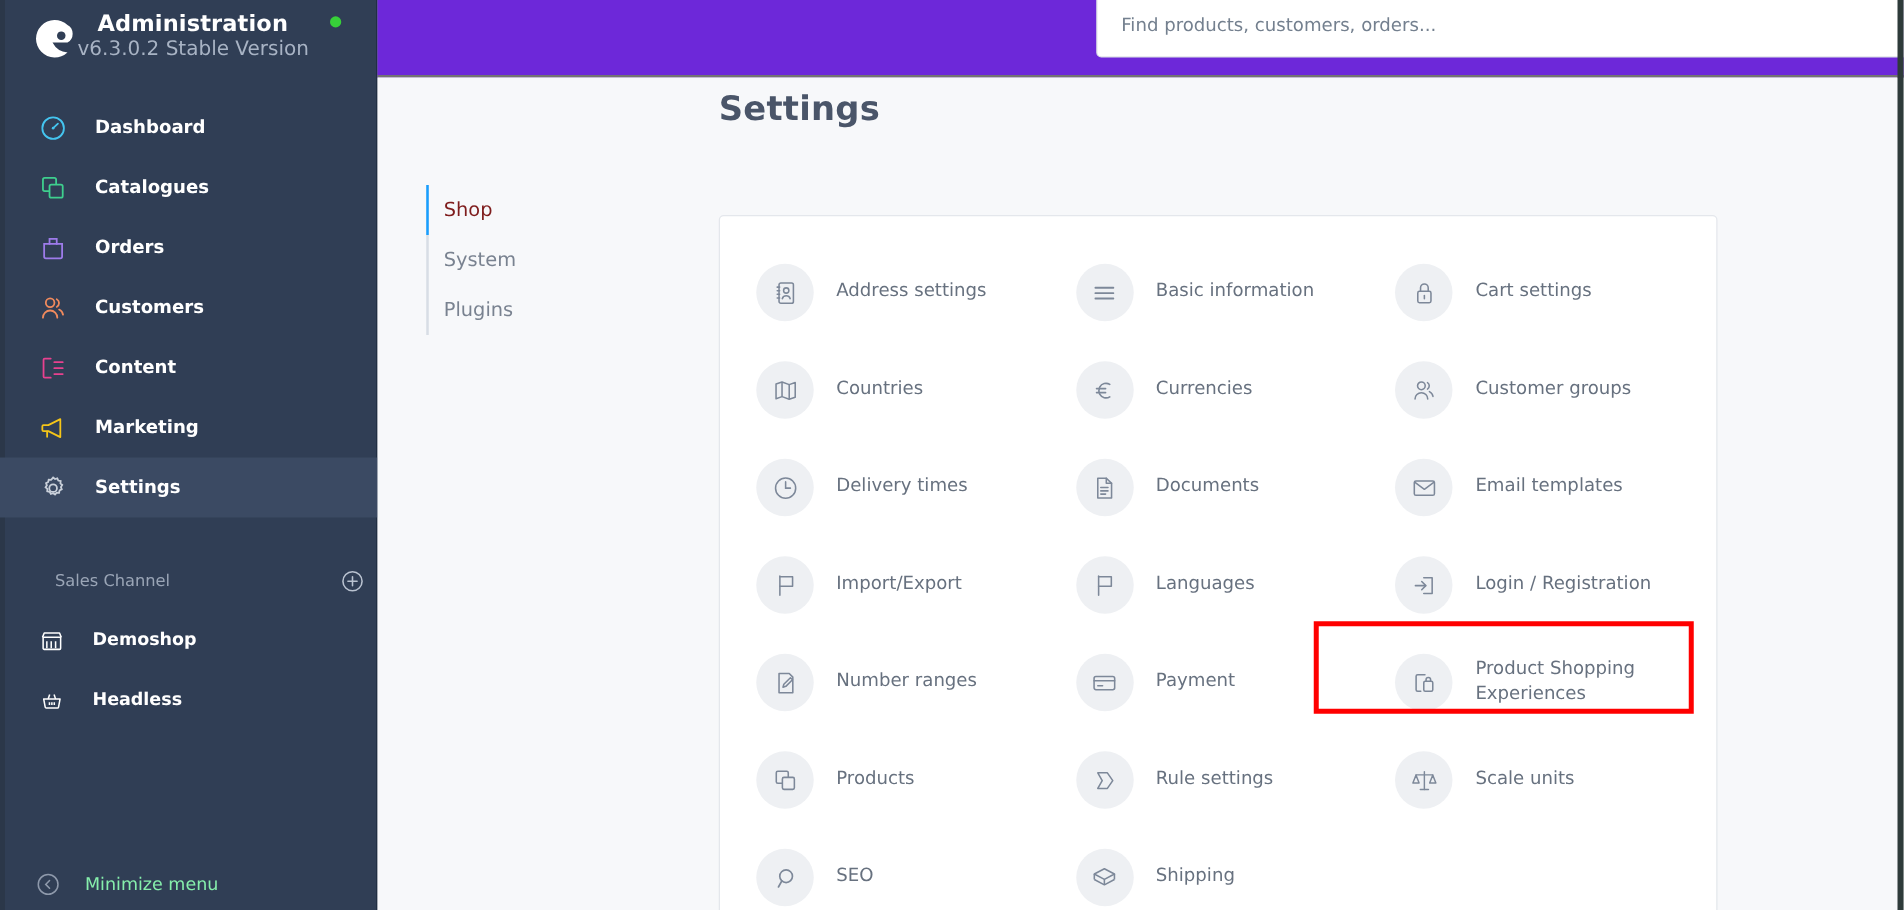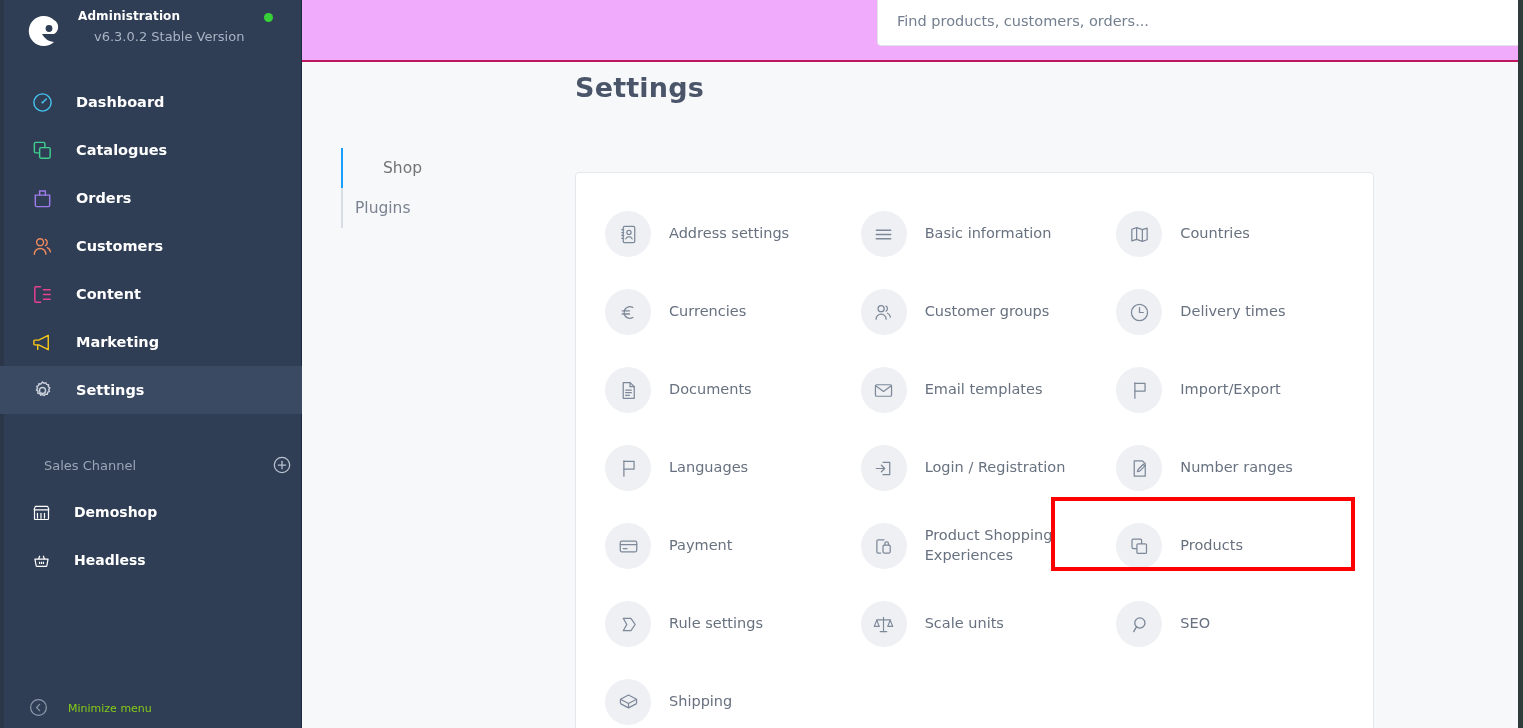--- a/index.html
+++ b/index.html
@@ -22,25 +22,25 @@
     background: #2b3749;
   }
   .brand {
     position: absolute; left: 0; top: 0; width: 302px; height: 66px;
   }
   .brand-logo {
     position: absolute; left: 24px; top: 12px; width: 38px; height: 38px;
   }
   .brand-title {
     position: absolute; left: 78px; top: 9px;
-    font-size: 12px; font-weight: bold; color: #ffffff; letter-spacing: .1px; text-align: right;
+    font-size: 18px; font-weight: bold; color: #ffffff; letter-spacing: .1px; text-align: right;
   }
   .brand-version {
-    position: absolute; left: 94px; top: 29px;
-    font-size: 13px; color: #a8b3c4;
+    position: absolute; left: 62px; top: 29px;
+    font-size: 16px; color: #a8b3c4;
   }
   .brand-dot {
     position: absolute; left: 264px; top: 13px;
     width: 9px; height: 9px; border-radius: 50%; background: #37d039;
   }
 
   .nav { position: absolute; left: 0; top: 78px; width: 302px; text-align: right; }
   .nav-item {
     position: relative; display: flex; align-items: center;
     height: 48px; padding-left: 28px; cursor: pointer;
@@ -67,26 +67,26 @@
     width: 26px; height: 26px; display: flex; align-items: center; justify-content: center;
     margin-right: 20px; flex: 0 0 auto;
   }
   .sc-label { font-size: 14px; font-weight: bold; color: #ffffff; text-align: center; }
 
   .minimize {
     position: absolute; left: 0; bottom: 0; width: 302px; height: 40px;
     display: flex; align-items: center; padding-left: 28px; cursor: pointer;
   }
   .minimize-icon { width: 22px; height: 22px; margin-right: 18px; flex: 0 0 auto; }
-  .minimize-label { font-size: 11px; color: #84cc16; }
+  .minimize-label { font-size: 14px; color: #86efac; }
 
   
   .topbar {
     position: absolute; left: 302px; top: 0; width: 1221px; height: 62px;
-    background: #f0abfc; border-bottom: 2px solid #be185d;
+    background: #6d28d9; border-bottom: 2px solid #737373;
   }
   .search-box {
     position: absolute; left: 575px; top: -6px; width: 798px; height: 52px;
     background: #ffffff; border: 1px solid #dfe3e8; border-radius: 4px;
   }
   .search-input {
     position: absolute; left: 19px; top: 0; width: 700px; height: 52px;
     border: 0; outline: none; background: transparent;
     font-family: "DejaVu Sans", "Liberation Sans", sans-serif;
     font-size: 14.5px; color: #58616f;
@@ -112,21 +112,21 @@
   .subnav { position: absolute; left: 39px; top: 86px; width: 200px; border-left: 2px solid #d8dde5; }
   .subnav-item {
     position: relative; height: 40px; display: flex; align-items: center;
     padding-left: 12px; cursor: pointer;
   }
   .subnav-item .bar {
     position: absolute; left: -2px; top: 0; width: 2px; height: 40px; background: transparent;
   }
   .subnav-item.active .bar { background: #189eff; }
   .subnav-label { font-size: 15.5px; color: #798290; }
-  .subnav-item.active .subnav-label { color: #737373; margin-left: 28px; }
+  .subnav-item.active .subnav-label { color: #7f1d1d; }
 
   
   .card {
     position: absolute; left: 273px; top: 110px; width: 799px; min-height: 560px;
     background: #ffffff; border: 1px solid #e4e7ec; border-radius: 4px;
   }
   .grid {
     display: grid; grid-template-columns: repeat(3, 1fr);
     padding: 22px 10px 20px 20px;
     row-gap: 0;
@@ -310,20 +310,24 @@
 
     <div class="page-title">Settings</div>
 
     <div class="subnav">
       <div class="subnav-item active">
         <span class="bar"></span>
         <span class="subnav-label">Shop</span>
       </div>
       <div class="subnav-item">
         <span class="bar"></span>
+        <span class="subnav-label">System</span>
+      </div>
+      <div class="subnav-item">
+        <span class="bar"></span>
         <span class="subnav-label">Plugins</span>
       </div>
     </div>
 
     <div class="card">
       <div class="grid">
 
         <div class="tile">
           <span class="tile-icon">
             <svg viewBox="0 0 24 24" width="23" height="23" fill="none" stroke="#7d8899" stroke-width="1.3" stroke-linecap="round">
@@ -343,20 +347,30 @@
           <span class="tile-icon">
             <svg viewBox="0 0 24 24" width="23" height="23" fill="none" stroke="#7d8899" stroke-width="1.5" stroke-linecap="round">
               <path d="M4.5 7.5 H19.5"></path>
                 <path d="M4.5 12 H19.5"></path>
                 <path d="M4.5 16.5 H19.5"></path>
             </svg>
           </span>
           <span class="tile-label">Basic information</span>
         </div>
 
+        <div class="tile">
+          <span class="tile-icon">
+            <svg viewBox="0 0 24 24" width="23" height="23" fill="none" stroke="#7d8899" stroke-width="1.3" stroke-linecap="round">
+              <rect x="6.5" y="10.5" width="11" height="9.5" rx="1.4"></rect>
+              <path d="M8.8 10.5 V7.6 a3.2 3.2 0 0 1 6.4 0 V10.5"></path>
+              <path d="M12 14 v2.6"></path>
+            </svg>
+          </span>
+          <span class="tile-label">Cart settings</span>
+        </div>
 
         <div class="tile">
           <span class="tile-icon">
             <svg viewBox="0 0 24 24" width="23" height="23" fill="none" stroke="#7d8899" stroke-width="1.3" stroke-linejoin="round">
               <path d="M4 6.5 L9 4.8 L15 7 L20 5.3 V17.5 L15 19.2 L9 17 L4 18.7 Z"></path>
               <path d="M9 4.8 V17"></path>
                 <path d="M15 7 V19.2"></path>
             </svg>
           </span>
           <span class="tile-label">Countries</span>

